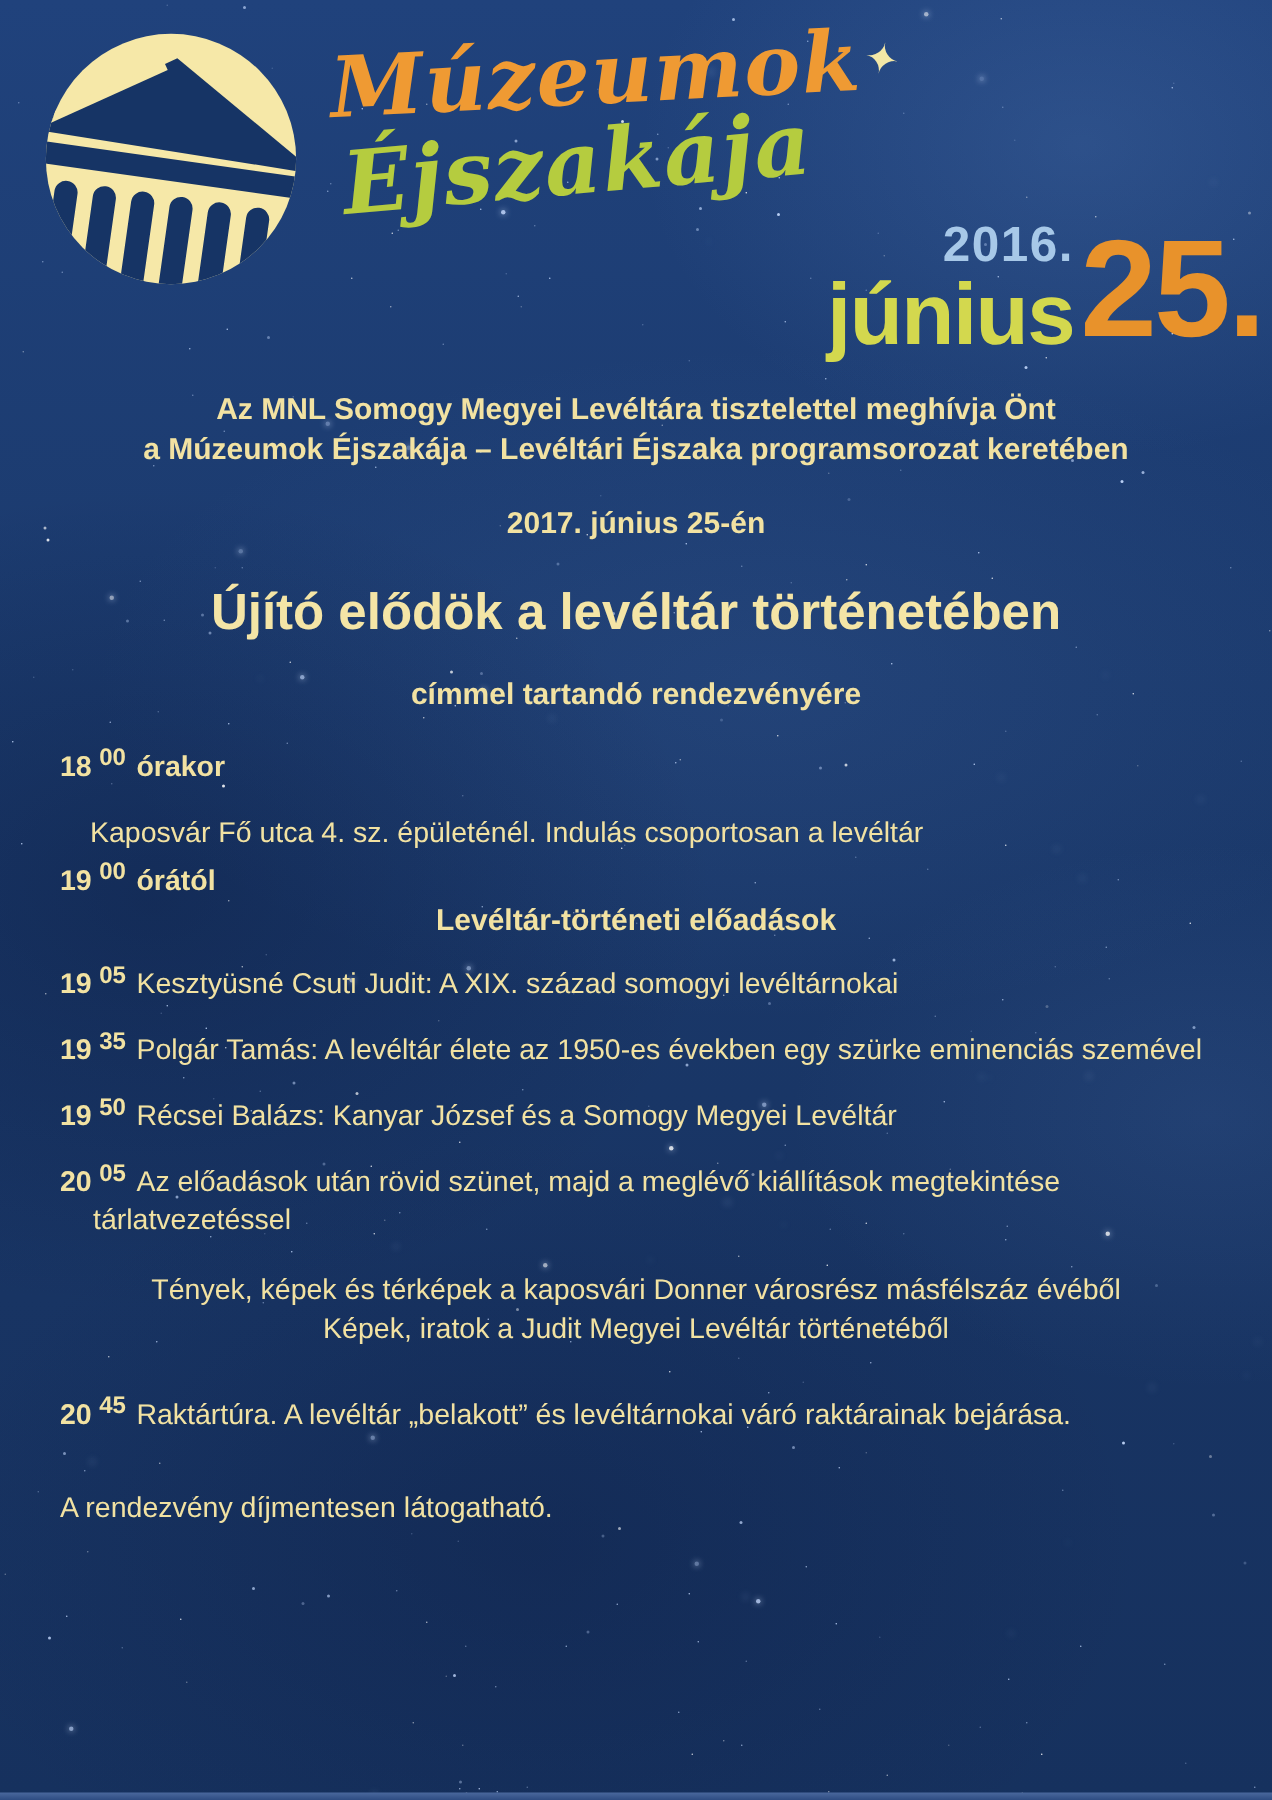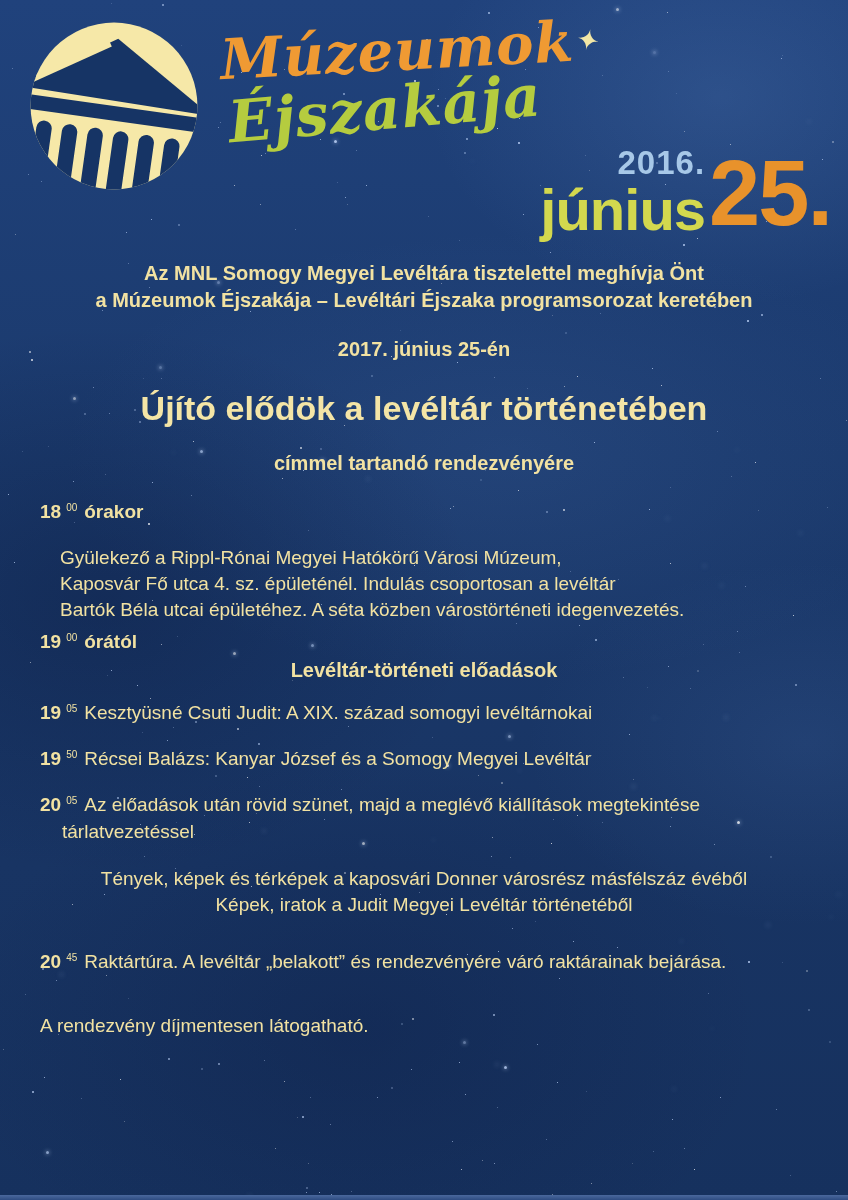--- a/index.html
+++ b/index.html
@@ -28,38 +28,38 @@
     font-size:56px;color:#ef9a33;display:inline-block;transform:rotate(-3deg);
     letter-spacing:1px;
   }
   .brand-star{display:inline-block;color:#f3e7a6;font-size:28px;font-style:normal;
     transform:translateY(-20px) rotate(12deg);margin-left:2px;}
   .brand-w2{
     font-family:"DejaVu Serif", serif;font-style:italic;font-weight:bold;
     font-size:58px;color:#b5cc3f;display:inline-block;transform:rotate(-5deg);
     margin:2px 0 0 8px;letter-spacing:1px;
   }
-  .dateblock{position:absolute;top:146px;right:17px;display:flex;align-items:flex-end;line-height:1;}
+  .dateblock{position:absolute;top:146px;right:6px;display:flex;align-items:flex-end;line-height:1;}
   .date-left{text-align:right;}
   .year{font-weight:bold;font-size:33px;color:#a7c8e8;letter-spacing:1px;}
   .month{font-weight:bold;font-size:58px;color:#d3d84e;letter-spacing:-1px;margin-top:2px;}
   .day{font-weight:bold;font-size:92px;color:#e8922b;margin-left:4px;letter-spacing:-2px;}
   .tagline{position:absolute;top:231px;right:56px;font-style:italic;font-weight:bold;
     font-size:14.5px;color:#4179a8;letter-spacing:.4px;}
 
   
   .inv-block{margin-top:10px;text-align:center;font-weight:bold;font-size:20px;line-height:27px;}
   .date-line{margin-top:24px;text-align:center;font-weight:bold;font-size:20px;line-height:22px;}
   .event-title{margin:26px 0 0 0;text-align:center;font-weight:bold;font-size:34px;
     line-height:44px;color:#f4e5a6;}
   .subtitle{margin-top:22px;text-align:center;font-weight:bold;font-size:20px;line-height:22px;}
 
   .time-row{margin:0 40px;white-space:nowrap;font-size:19px;line-height:24px;}
   .t{font-weight:bold;}
-  .sup{font-weight:normal;font-size:10px;position:relative;top:-7px;margin:0 7px 0 5px;}
+  .sup{font-weight:bold;font-size:16px;position:relative;top:-7px;margin:0 7px 0 5px;}
   .bold-label .lbl{font-weight:bold;}
   .mt26{margin-top:26px;}
   .mt20{margin-top:19px;}
   .mt30{margin-top:32px;}
   .para{margin:18px 40px 0 60px;font-size:19px;line-height:26px;}
   .second-line{margin:0 40px 0 62px;font-size:19px;line-height:24px;}
   .section-heading{text-align:center;font-weight:bold;font-size:20px;line-height:24px;}
   .lectures-heading{margin-top:1px;}
   .exhib-heading{margin-top:28px;}
   .location{margin:26px 40px 0 40px;font-size:19px;line-height:22px;white-space:nowrap;}
@@ -499,49 +499,50 @@
 
       <div class="date-line">2017. június 25-én</div>
       <h1 class="event-title">Újító elődök a levéltár történetében</h1>
       <div class="subtitle">címmel tartandó rendezvényére</div>
 
       <div class="time-row bold-label mt26">
         <span class="t">18</span><span class="sup">00</span><span class="lbl">órakor</span>
       </div>
 
       <div class="para">
-        <div>Gyülekező a Rippl-Rónai Megyei Hatókörű Városi Múzeum,</div>
         <div>Kaposvár Fő utca 4. sz. épületénél. Indulás csoportosan a levéltár</div>
-        <div>Bartók Béla utcai épületéhez. A séta közben várostörténeti idegenvezetés.</div>
       </div>
 
       <div class="time-row bold-label" style="margin-top:7px;">
         <span class="t">19</span><span class="sup">00</span><span class="lbl">órától</span>
       </div>
 
       <div class="section-heading lectures-heading">Levéltár-történeti előadások</div>
 
 
       <div class="time-row mt20">
         <span class="t">19</span><span class="sup">05</span><span>Kesztyüsné Csuti Judit: A XIX. század somogyi levéltárnokai</span>
       </div>
       <div class="time-row mt20">
+        <span class="t">19</span><span class="sup">35</span><span>Polgár Tamás: A levéltár élete az 1950-es években egy szürke eminenciás szemével</span>
+      </div>
+      <div class="time-row mt20">
         <span class="t">19</span><span class="sup">50</span><span>Récsei Balázs: Kanyar József és a Somogy Megyei Levéltár</span>
       </div>
       <div class="time-row mt20">
         <span class="t">20</span><span class="sup">05</span><span>Az előadások után rövid szünet, majd a meglévő kiállítások megtekintése</span>
       </div>
       <div class="second-line">tárlatvezetéssel</div>
 
 
       <div class="center-line first-center">Tények, képek és térképek a kaposvári Donner városrész másfélszáz évéből</div>
       <div class="center-line">Képek, iratok a Judit Megyei Levéltár történetéből</div>
 
       <div class="time-row mt30">
-        <span class="t">20</span><span class="sup">45</span><span>Raktártúra. A levéltár „belakott” és rendezvényére váró raktárainak bejárása.</span>
+        <span class="t">20</span><span class="sup">45</span><span>Raktártúra. A levéltár „belakott” és levéltárnokai váró raktárainak bejárása.</span>
       </div>
 
       <footer class="footer-block">
         <div>A rendezvény díjmentesen látogatható.</div>
 
       </footer>
     </main>
   </div>
 
   <div class="bottom-edge"></div>

